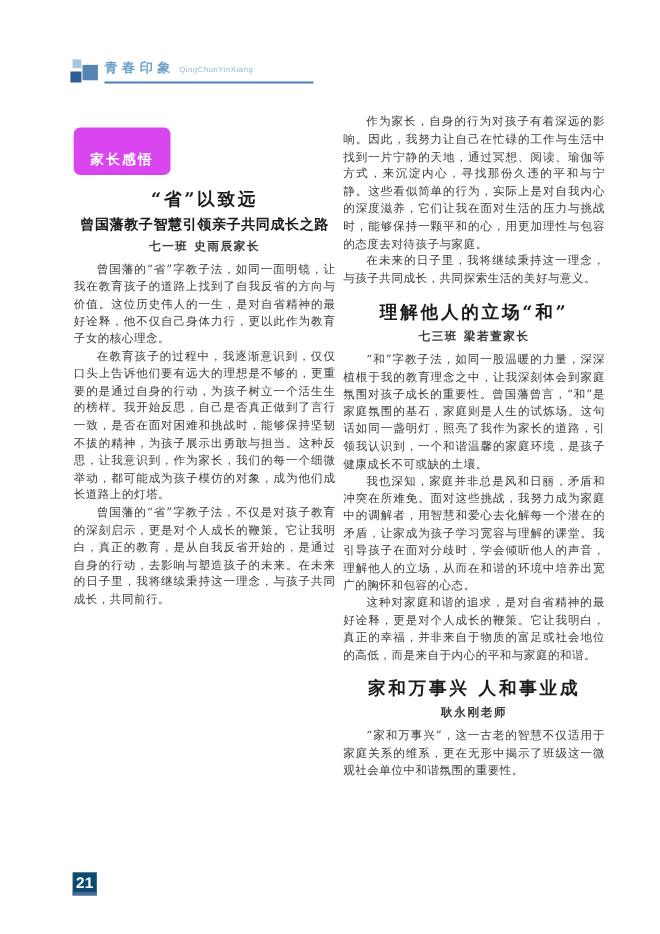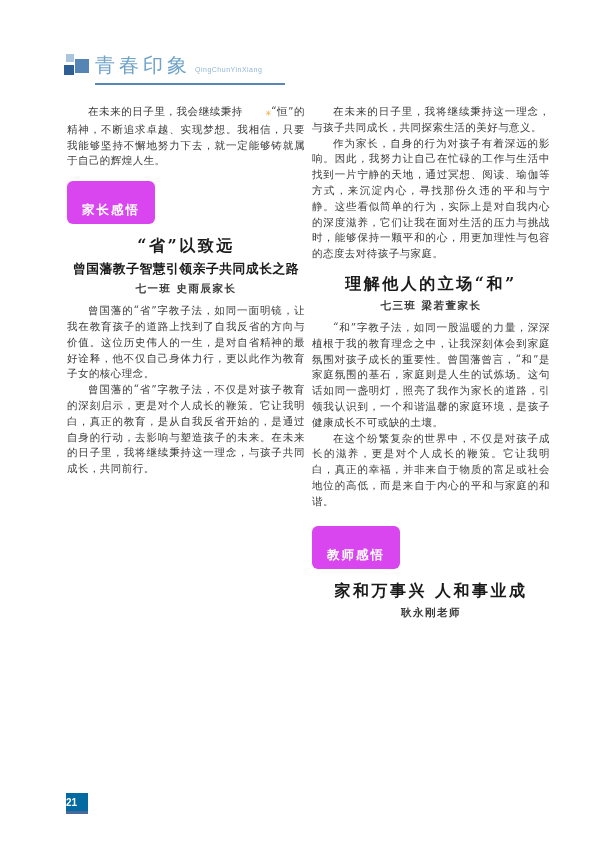--- a/index.html
+++ b/index.html
@@ -19,21 +19,21 @@
     display: flex; align-items: flex-start;
     font-family: "Liberation Sans", sans-serif;
   }
   .logo { position: relative; width: 27px; height: 30px; margin-right: 4px; }
   .logo .sq-big   { position: absolute; left: 11px; top: 7px;  width: 14px; height: 14px; background: #5585b5; }
   .logo .sq-light { position: absolute; left: 2px;  top: 2px;  width: 8px;  height: 8px;  background: #a9c6de; }
   .logo .sq-dark  { position: absolute; left: 0px;  top: 13px; width: 10px; height: 10px; background: #2e5f94; }
   .mast-text { border-bottom: 2px solid #5a88b5; padding-bottom: 4px; width: 190px; }
   .mast-title {
     display: inline-block;
-    color: #6fa3c9; font-size: 20px; font-weight: normal; letter-spacing: 4px;
+    color: #6fa3c9; font-size: 12px; font-weight: bold; letter-spacing: 4px;
   }
   .mast-pinyin {
     display: inline-block;
     color: #90b6d6; font-size: 7px; letter-spacing: 0.5px; margin-left: 4px;
   }
 
   
   .col { position: absolute; top: 104px; width: 238px; }
   .col-left  { left: 67px; }
   .col-right { left: 312px; }
@@ -70,75 +70,74 @@
 
   .sparkle {
     color: #f0a030; font-size: 8px;
     display: inline-block; vertical-align: -1px; margin: 0 -1px 0 1px;
   }
 
   
   .page-num {
     position: absolute; left: 66px; top: 793px;
     width: 22px; height: 21px;
-    background: #0369a1; border-bottom: 3px solid #48699a;
+    background: #0c4a6e; border-bottom: 3px solid #48699a;
     color: #ffffff; font-family: "Liberation Sans", sans-serif;
-    font-size: 10px; font-weight: bold;
-    line-height: 19px;
+    font-size: 14px; font-weight: bold;
+    text-align: center; line-height: 19px;
   }
 </style>
 </head>
 <body>
 
 <div class="masthead">
   <div class="logo">
     <div class="sq-big"></div>
     <div class="sq-light"></div>
     <div class="sq-dark"></div>
   </div>
   <div class="mast-text">
     <span class="mast-title">青春印象</span><span class="mast-pinyin">QingChunYinXiang</span>
   </div>
 </div>
 
 <div class="col col-left">
 
-  <p class="body-par"><span>在未来的日子里，我会继续秉持</span><span class="sparkle">✳</span><span>“恒”的精神，不断追求卓越、实现梦想。我相信，只要我能够坚持不懈地努力下去，就一定能够铸就属于自己的辉煌人生。</span></p>
 
   <div class="badge-row">
     <span class="badge">家长感悟</span>
   </div>
 
   <div>
     <h2 class="article-title">“省”以致远</h2>
     <h3 class="article-subtitle">曾国藩教子智慧引领亲子共同成长之路</h3>
     <div class="article-byline">七一班 史雨辰家长</div>
     <p class="body-par">曾国藩的“省”字教子法，如同一面明镜，让我在教育孩子的道路上找到了自我反省的方向与价值。这位历史伟人的一生，是对自省精神的最好诠释，他不仅自己身体力行，更以此作为教育子女的核心理念。</p>
+    <p class="body-par">在教育孩子的过程中，我逐渐意识到，仅仅口头上告诉他们要有远大的理想是不够的，更重要的是通过自身的行动，为孩子树立一个活生生的榜样。我开始反思，自己是否真正做到了言行一致，是否在面对困难和挑战时，能够保持坚韧不拔的精神，为孩子展示出勇敢与担当。这种反思，让我意识到，作为家长，我们的每一个细微举动，都可能成为孩子模仿的对象，成为他们成长道路上的灯塔。</p>
     <p class="body-par">曾国藩的“省”字教子法，不仅是对孩子教育的深刻启示，更是对个人成长的鞭策。它让我明白，真正的教育，是从自我反省开始的，是通过自身的行动，去影响与塑造孩子的未来。在未来的日子里，我将继续秉持这一理念，与孩子共同成长，共同前行。</p>
   </div>
 
 
 </div>
 
 <div class="col col-right">
 
+  <p class="body-par">作为家长，自身的行为对孩子有着深远的影响。因此，我努力让自己在忙碌的工作与生活中找到一片宁静的天地，通过冥想、阅读、瑜伽等方式，来沉淀内心，寻找那份久违的平和与宁静。这些看似简单的行为，实际上是对自我内心的深度滋养，它们让我在面对生活的压力与挑战时，能够保持一颗平和的心，用更加理性与包容的态度去对待孩子与家庭。</p>
   <p class="body-par">在未来的日子里，我将继续秉持这一理念，与孩子共同成长，共同探索生活的美好与意义。</p>
-  <p class="body-par">作为家长，自身的行为对孩子有着深远的影响。因此，我努力让自己在忙碌的工作与生活中找到一片宁静的天地，通过冥想、阅读、瑜伽等方式，来沉淀内心，寻找那份久违的平和与宁静。这些看似简单的行为，实际上是对自我内心的深度滋养，它们让我在面对生活的压力与挑战时，能够保持一颗平和的心，用更加理性与包容的态度去对待孩子与家庭。</p>
 
   <div>
     <h2 class="article-title">理解他人的立场“和”</h2>
     <div class="article-byline">七三班 梁若萱家长</div>
     <p class="body-par">“和”字教子法，如同一股温暖的力量，深深植根于我的教育理念之中，让我深刻体会到家庭氛围对孩子成长的重要性。曾国藩曾言，“和”是家庭氛围的基石，家庭则是人生的试炼场。这句话如同一盏明灯，照亮了我作为家长的道路，引领我认识到，一个和谐温馨的家庭环境，是孩子健康成长不可或缺的土壤。</p>
-    <p class="body-par">在这个纷繁复杂的世界中，不仅是对孩子成长的滋养，更是对个人成长的鞭策。它让我明白，真正的幸福，并非来自于物质的富足或社会地位的高低，而是来自于内心的平和与家庭的和谐。</p>
+    <p class="body-par">我也深知，家庭并非总是风和日丽，矛盾和冲突在所难免。面对这些挑战，我努力成为家庭中的调解者，用智慧和爱心去化解每一个潜在的矛盾，让家成为孩子学习宽容与理解的课堂。我引导孩子在面对分歧时，学会倾听他人的声音，理解他人的立场，从而在和谐的环境中培养出宽广的胸怀和包容的心态。</p>
+    <p class="body-par">这种对家庭和谐的追求，是对自省精神的最好诠释，更是对个人成长的鞭策。它让我明白，真正的幸福，并非来自于物质的富足或社会地位的高低，而是来自于内心的平和与家庭的和谐。</p>
   </div>
 
-  <div class="badge-row teacher">
-    <span class="badge">教师感悟</span>
-  </div>
 
   <div>
     <h2 class="article-title">家和万事兴 人和事业成</h2>
     <div class="article-byline">耿永刚老师</div>
+    <p class="body-par">“家和万事兴”，这一古老的智慧不仅适用于家庭关系的维系，更在无形中揭示了班级这一微观社会单位中和谐氛围的重要性。</p>
   </div>
 
 </div>
 
 <div class="page-num">21</div>
 
 </body></html>

